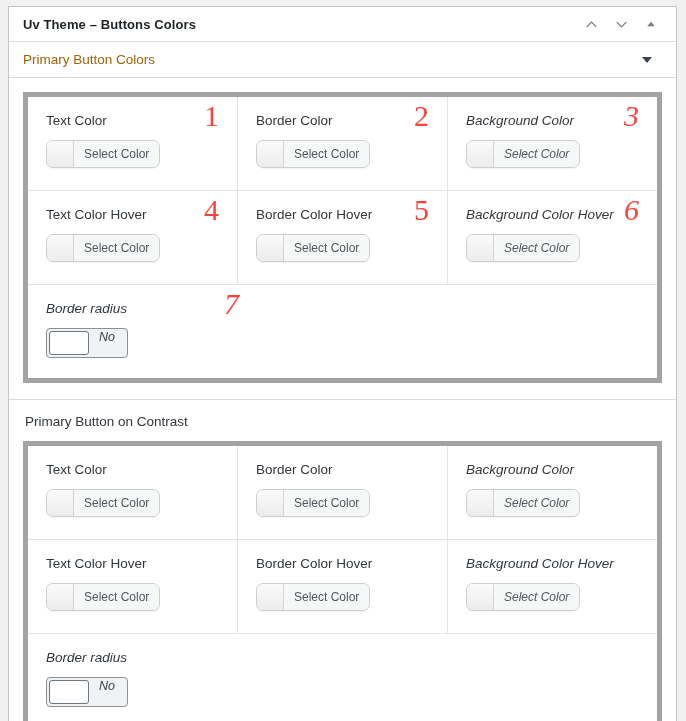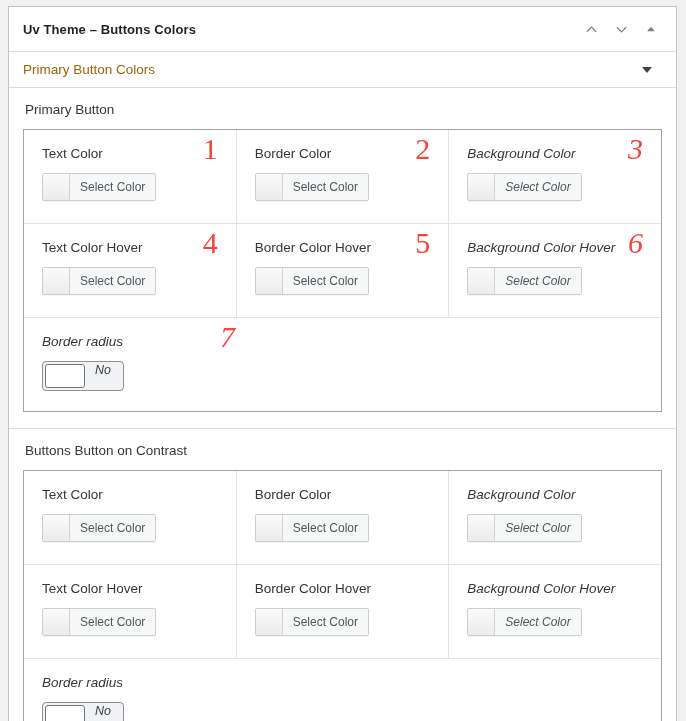--- a/index.html
+++ b/index.html
@@ -23,21 +23,21 @@
     top: 6px;
     width: 669px;
     background: #ffffff;
     border: 1px solid #c3c4c7;
     box-sizing: border-box;
   }
 
   
   .widget-header {
     position: relative;
-    height: 45px;
+    height: 35px;
     border-bottom: 1px solid #dcdcde;
     box-sizing: border-box;
     display: flex;
     align-items: center;
     padding: 0 10px 0 14px;
   }
   .widget-title {
     font-size: 13px;
     font-weight: bold;
     color: #1d2327;
@@ -92,21 +92,21 @@
     border-top: 1px solid #dcdcde;
   }
   .section-title {
     font-size: 13.5px;
     color: #32373c;
     margin: 0 0 12px 2px;
   }
 
   
   .field-grid {
-    border: 1px solid #a3a3a3;
+    border: 5px solid #a3a3a3;
     box-sizing: border-box;
     width: 100%;
   }
   .grid-row {
     display: flex;
     border-bottom: 1px solid #e2e4e7;
   }
   .grid-row:last-child { border-bottom: none; }
 
   .cell {
@@ -129,21 +129,21 @@
     color: #32373c;
     margin-bottom: 12px;
   }
 
   
   .color-picker {
     display: inline-flex;
     align-items: stretch;
     height: 26px;
     border: 1px solid #ccced0;
-    border-radius: 2px;
+    border-radius: 7px;
     background: #f6f7f7;
     overflow: hidden;
     box-shadow: 0 1px 0 rgba(0,0,0,0.04);
   }
   .color-swatch {
     width: 26px;
     background: linear-gradient(180deg,#fafafa 0%,#ececec 100%);
     border-right: 1px solid #d2d4d6;
   }
   .color-picker-label {
@@ -222,21 +222,20 @@
     </div>
   </div>
 
   <div class="accordion-row">
     <div class="accordion-label">Primary Button Colors</div>
     <span class="caret-down"></span>
   </div>
 
   <div id="sections-host">
       <div class="section">
-        <div class="section-title">Primary Button</div>
         <div class="field-grid">
           <div class="grid-row">
             <div class="cell"><div class="field-label">Text Color</div><div class="color-picker">
                 <span class="color-swatch"></span>
                 <span class="color-picker-label">Select Color</span>
               </div><span class="annot">1</span></div>
             <div class="cell"><div class="field-label">Border Color</div><div class="color-picker">
                 <span class="color-swatch"></span>
                 <span class="color-picker-label">Select Color</span>
               </div><span class="annot">2</span></div>
@@ -261,21 +260,21 @@
           </div>
           <div class="grid-row">
             <div class="cell full"><div class="field-label">Border radius</div><div class="toggle">
                 <span class="toggle-knob"></span>
                 <span class="toggle-text">No</span>
               </div><span class="annot wide" style="right: auto; left: 196px;">7</span></div>
           </div>
         </div>
       </div>
       <div class="section">
-        <div class="section-title">Buttons Button on Contrast</div>
+        <div class="section-title">Primary Button on Contrast</div>
         <div class="field-grid">
           <div class="grid-row">
             <div class="cell"><div class="field-label">Text Color</div><div class="color-picker">
                 <span class="color-swatch"></span>
                 <span class="color-picker-label">Select Color</span>
               </div></div>
             <div class="cell"><div class="field-label">Border Color</div><div class="color-picker">
                 <span class="color-swatch"></span>
                 <span class="color-picker-label">Select Color</span>
               </div></div>

